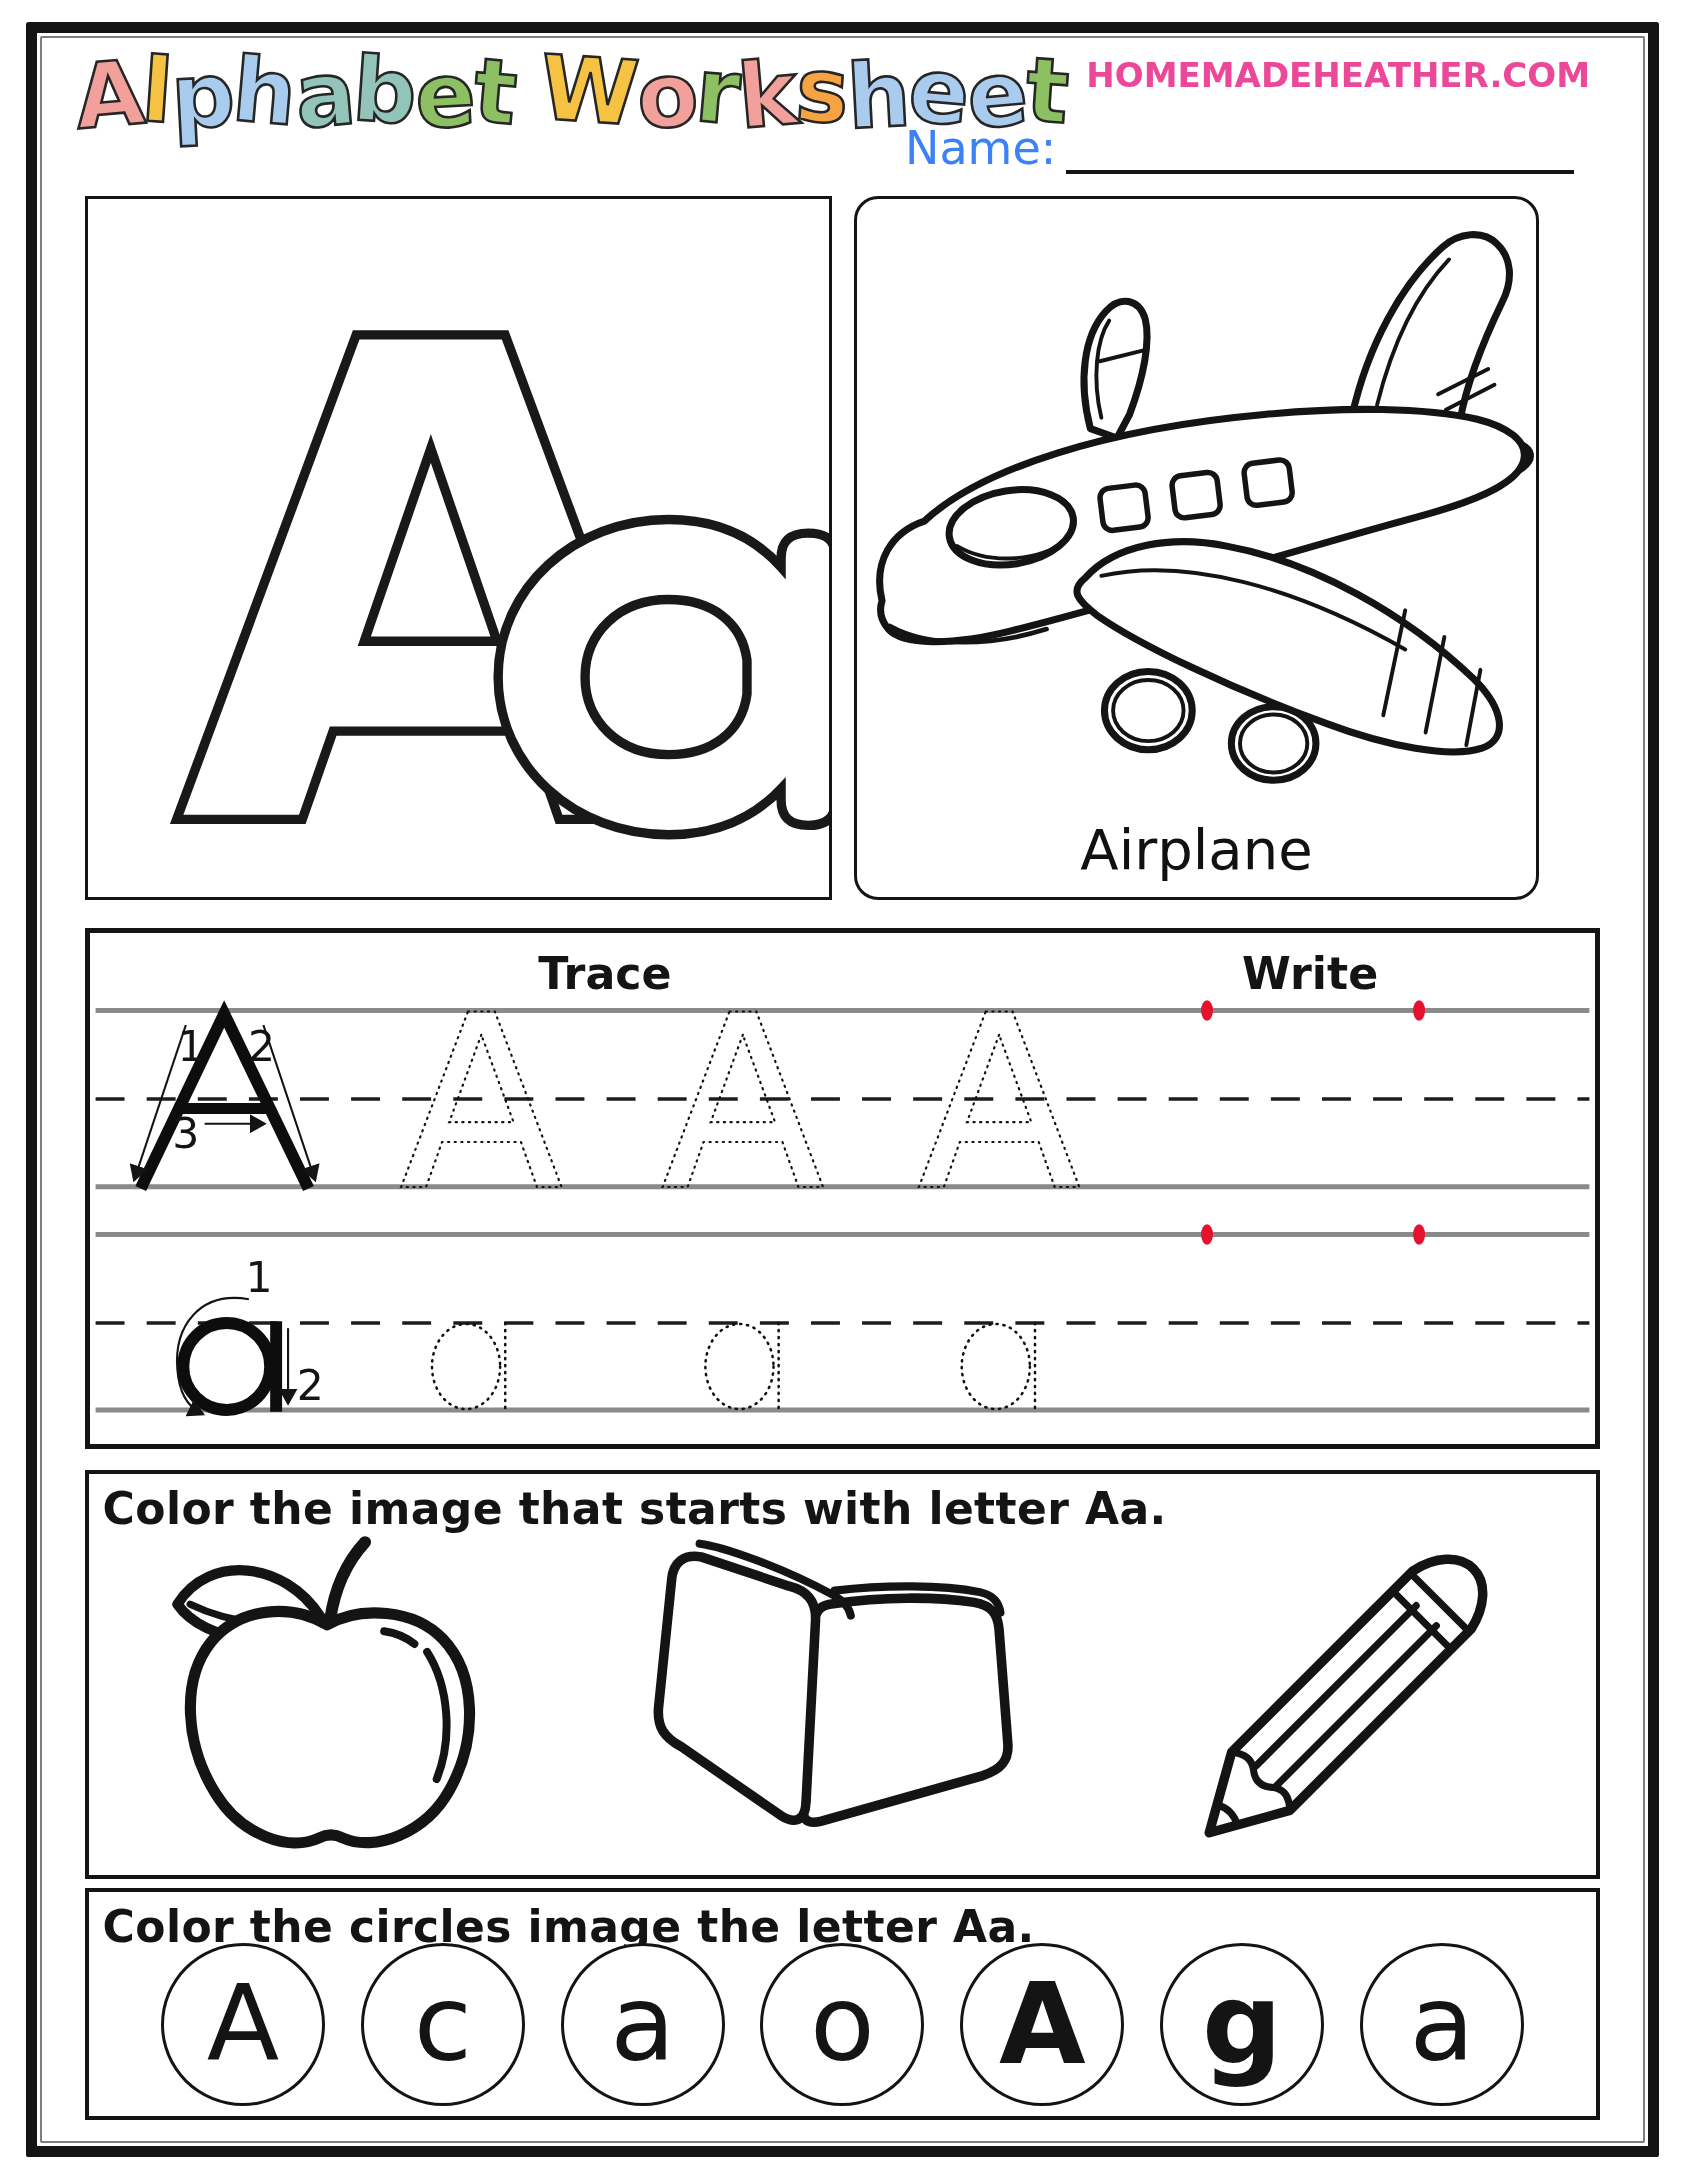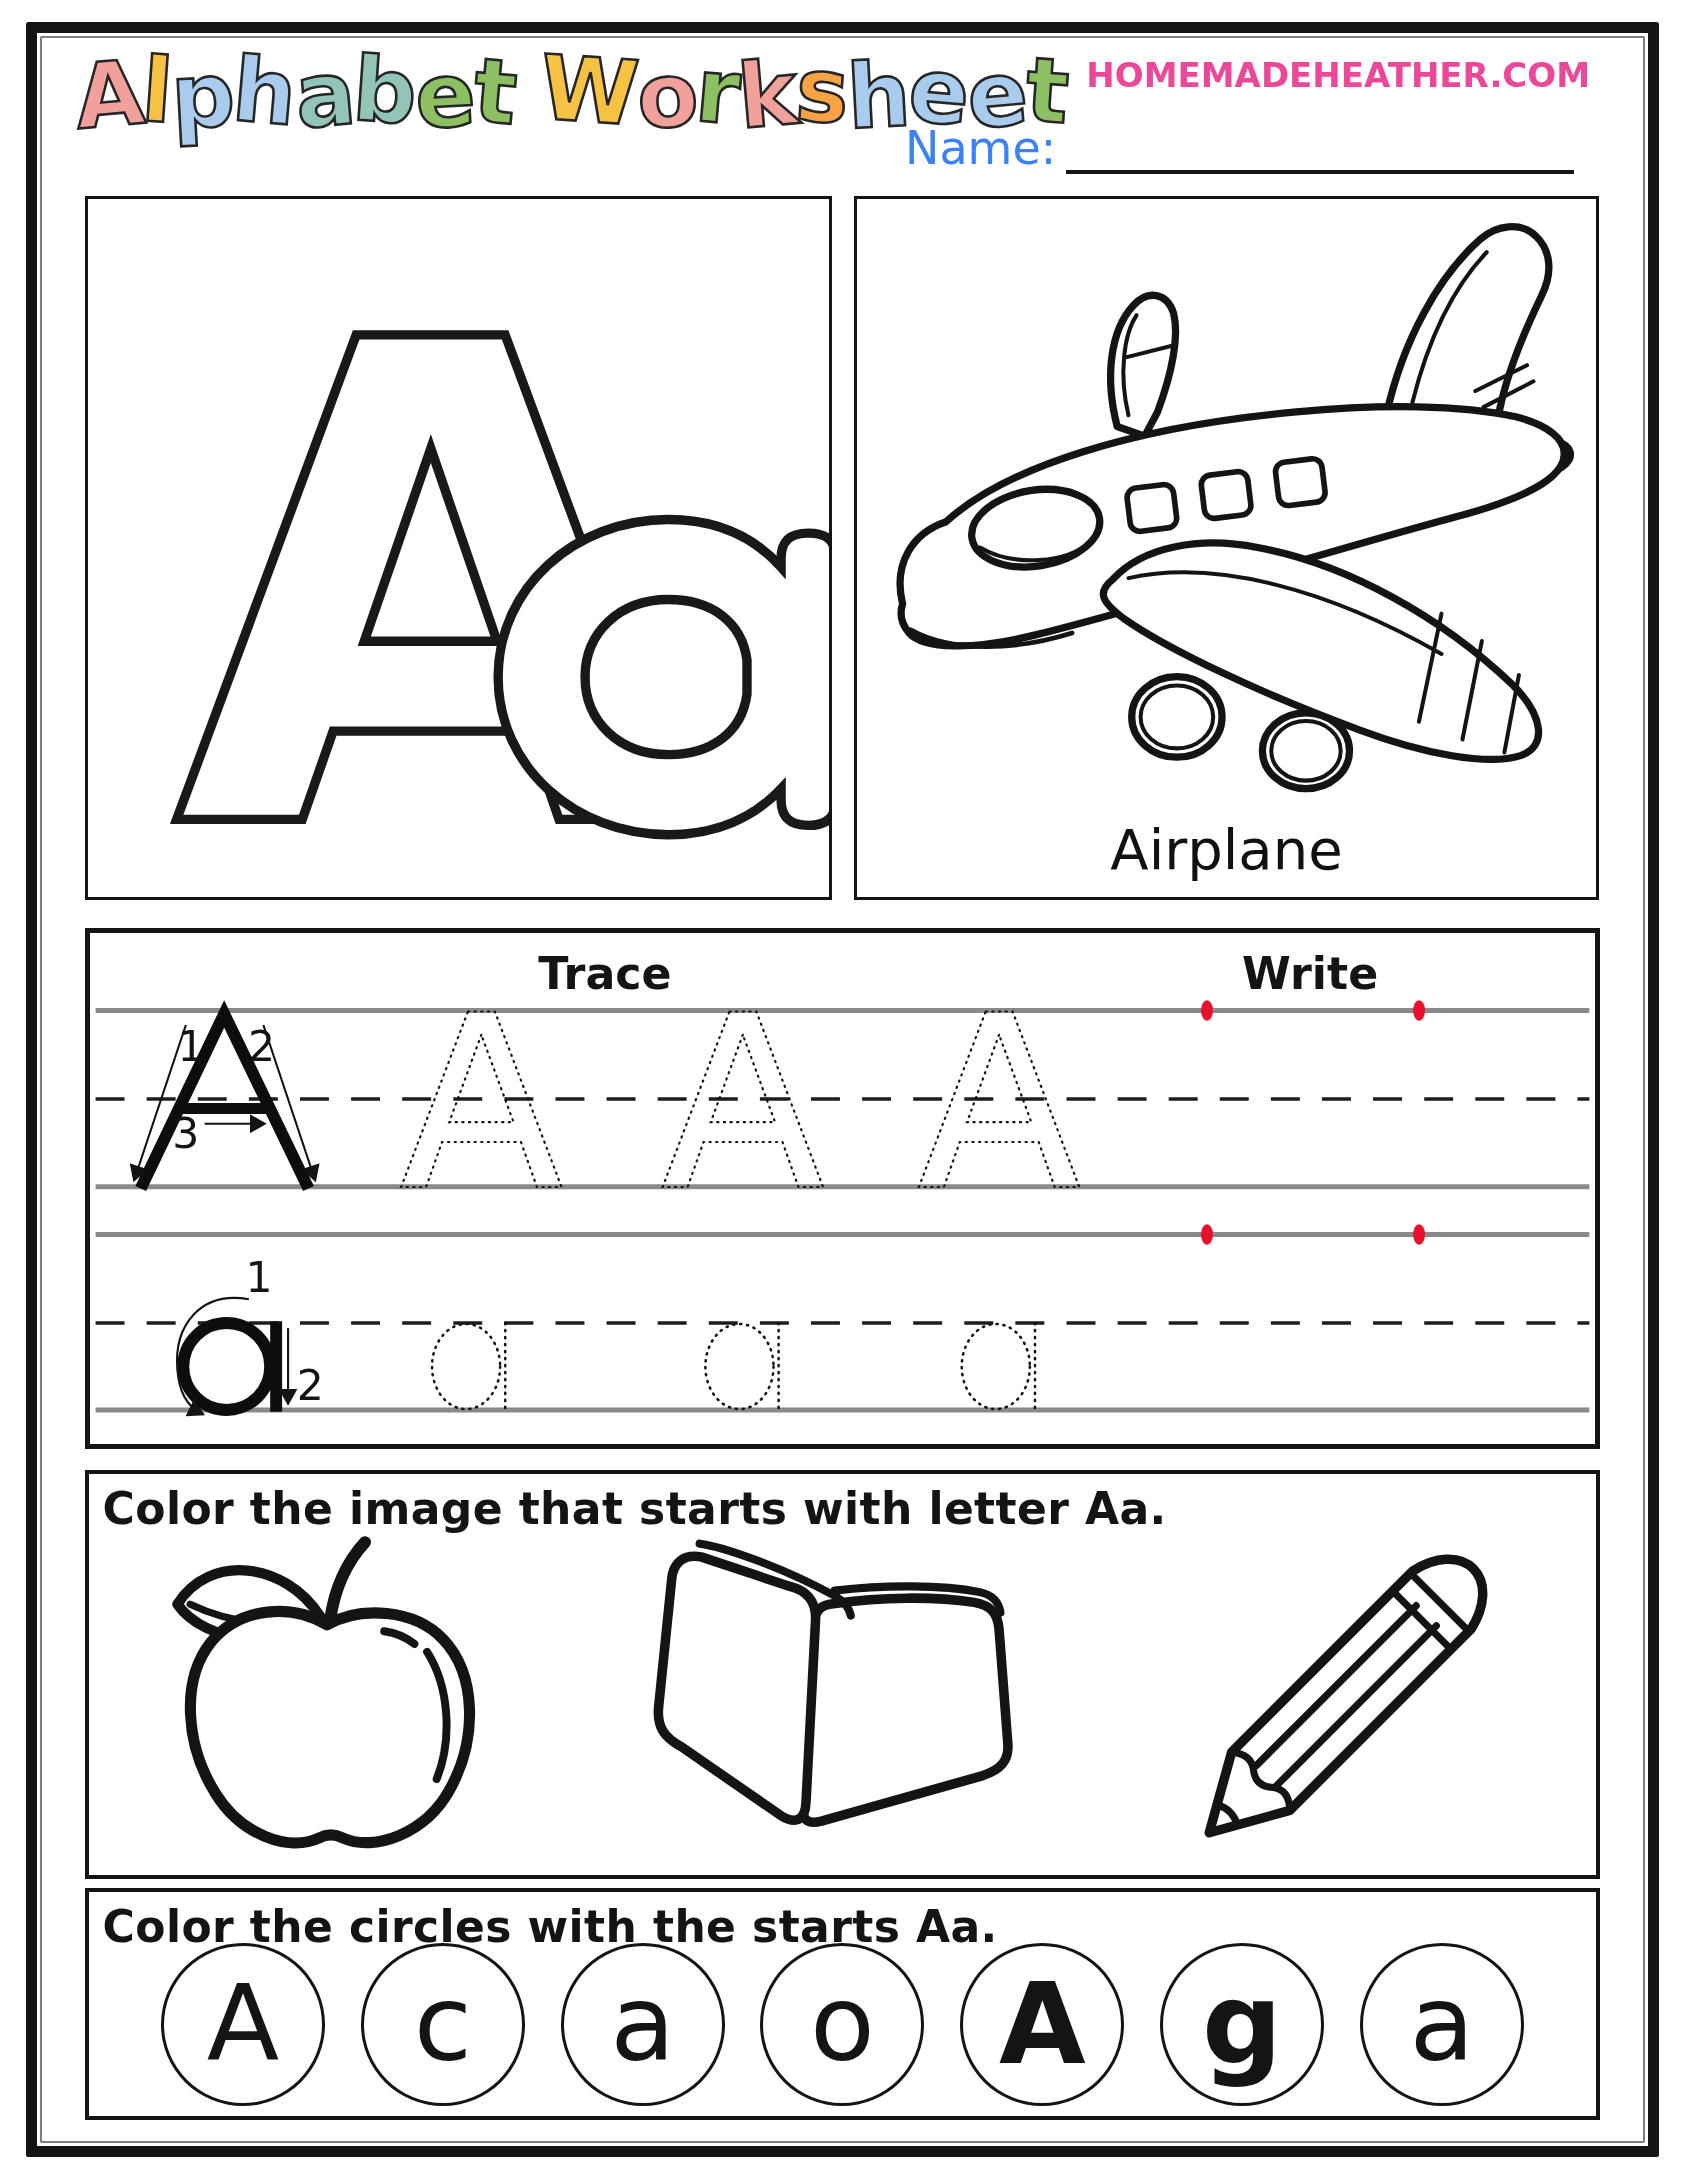--- a/index.html
+++ b/index.html
@@ -18,21 +18,21 @@
   .title-letter:nth-child(4n+2){transform:rotate(4deg) translateY(-2.6px);}
   .title-letter:nth-child(4n+3){transform:rotate(-3deg) translateY(2.6px);}
   .title-letter:nth-child(4n+4){transform:rotate(5deg) translateY(-1.7px);}
   .site{position:absolute;right:95px;top:55px;font-size:34px;font-weight:bold;letter-spacing:0px;color:#ec4899;}
   .name-label{position:absolute;left:905px;top:121px;font-size:46px;color:#3b82f6;}
   .name-line{position:absolute;left:1066px;top:170px;width:508px;height:4.3px;background:#161616;}
 
   
   .card{position:absolute;border:3.4px solid #141414;background:#fff;box-sizing:border-box;}
   .card-letters{left:85px;top:196px;width:747px;height:704px;}
-  .card-picture{left:854px;top:196px;width:745px;height:704px;}
+  .card-picture{left:854px;top:196px;width:685px;height:704px;border-radius:24px;}
   .picture-caption{position:absolute;left:0;right:0;bottom:15.3px;text-align:center;font-size:56px;color:#111;}
 
   
   .trace-panel{position:absolute;left:85px;top:928px;width:1515px;height:521px;
                border:5.1px solid #141414;box-sizing:border-box;background:#fff;}
 
   
   .panel{position:absolute;border:4.3px solid #141414;box-sizing:border-box;background:#fff;}
   .panel-images{left:85px;top:1470px;width:1515px;height:409px;}
   .panel-circles{left:85px;top:1888px;width:1515px;height:232px;}
@@ -228,21 +228,21 @@
           <line x1="142" y1="233" x2="428" y2="233" stroke-width="9"></line>
           <line x1="420" y1="163" x2="420" y2="267" stroke-width="9"></line>
           <line x1="452" y1="163" x2="452" y2="267" stroke-width="9"></line>
         </g>
       </svg>
 
     </div>
   </div>
 
   <div class="panel panel-circles">
-    <div class="panel-heading">Color the circles with the starts Aa.</div>
+    <div class="panel-heading">Color the circles image the letter Aa.</div>
     <div class="circles-row">
         <div class="letter-circle">
           <span>A</span>
         </div>
         <div class="letter-circle">
           <span>c</span>
         </div>
         <div class="letter-circle">
           <span>a</span>
         </div>

